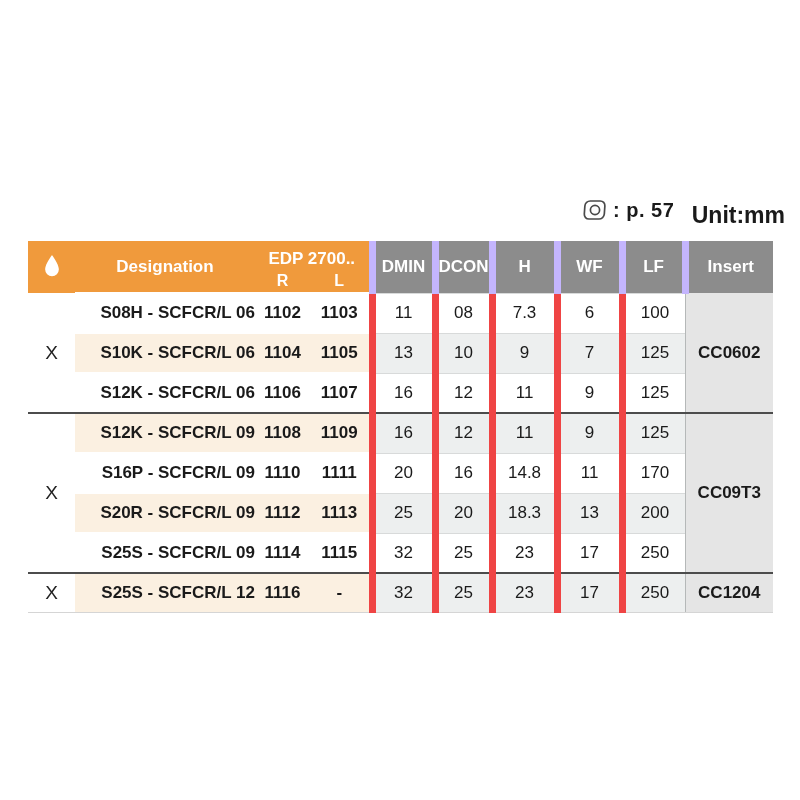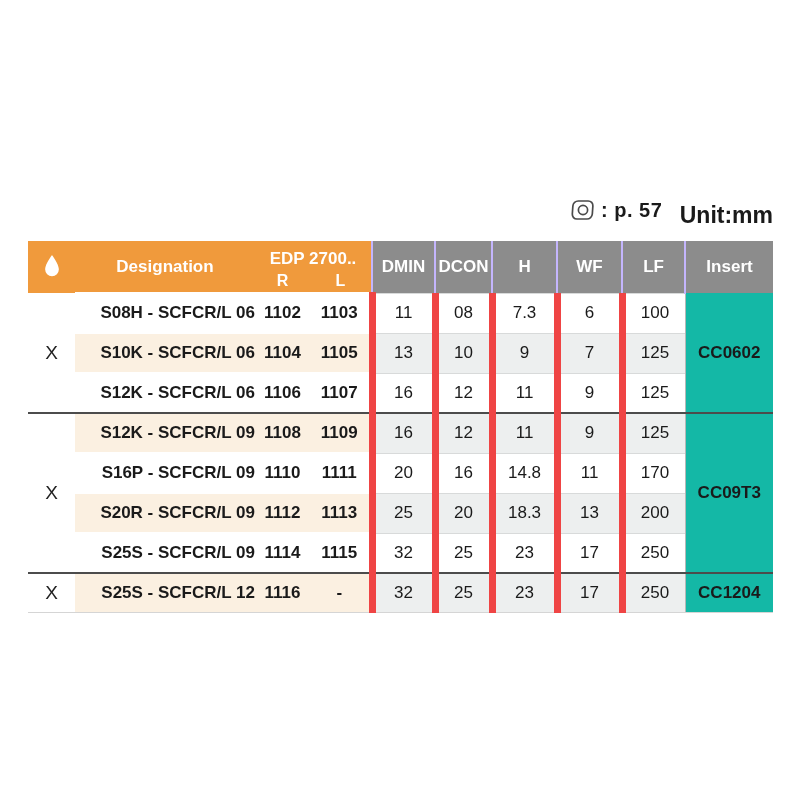--- a/index.html
+++ b/index.html
@@ -1,45 +1,45 @@
 <!DOCTYPE html>
 <html><head>
 <meta charset="utf-8">
 <style>
   html,body{margin:0;padding:0;}
   body{
     width:800px;height:800px;background:#ffffff;position:relative;
     font-family:"Liberation Sans", sans-serif;color:#1a1a1a;
     -webkit-font-smoothing:antialiased;
   }
-  .meta-line{position:absolute;top:197px;left:28px;width:745px;height:34px;text-align:right;}
+  .meta-line{position:absolute;top:197px;left:40px;width:745px;height:34px;text-align:right;}
   .insert-ref{position:absolute;left:542px;top:0;display:flex;align-items:center;gap:3px;}
   .insert-ref .ref-text{font-size:20px;font-weight:bold;color:#1a1a1a;letter-spacing:0.5px;}
   .unit{position:absolute;right:0;top:5px;font-size:23px;font-weight:bold;color:#1a1a1a;}
 
   table.spec{
     position:absolute;left:28px;top:241px;width:745px;
     border-collapse:collapse;table-layout:fixed;
   }
   th,td{padding:0;overflow:hidden;white-space:nowrap;}
 
   
   thead th{color:#ffffff;font-weight:bold;font-size:17px;text-align:center;vertical-align:middle;}
   .th-orange{background:#F09A3C;}
-  .th-gray{background:#8C8C8C;border-left:2px solid #c4b5fd;}
+  .th-gray{background:#8C8C8C;border-left:7px solid #c4b5fd;}
   tr.hrow1 th{height:28px;}
   tr.hrow2 th{height:22px;font-size:16px;}
   .th-edp{vertical-align:bottom;padding-bottom:1px;text-align:center;}
 
   
   tbody td{height:38px;font-size:17px;text-align:center;vertical-align:middle;background:#ffffff;}
   td.cell-x{font-size:19px;color:#222222;background:#ffffff;}
   td.cell-des{text-align:right;padding-left:25px;font-weight:bold;}
   td.cell-edp{font-weight:bold;}
-  td.cell-insert{font-weight:bold;background:#14b8a6;border-left:1px solid #B5B8B8;}
+  td.cell-insert{font-weight:bold;background:#e5e5e5;border-left:1px solid #B5B8B8;}
   td.cell-data{border-left:7px solid #ef4444;}
 
   
   tr.alt td.cell-left{background:#FBF0E1;}
   tr.alt td.cell-data{background:#EDEFEF;}
 
   
   tbody td.cell-left{border-top:2px solid #ffffff;}
   tbody td.cell-data{border-top:1px solid #D8DADA;}
   

